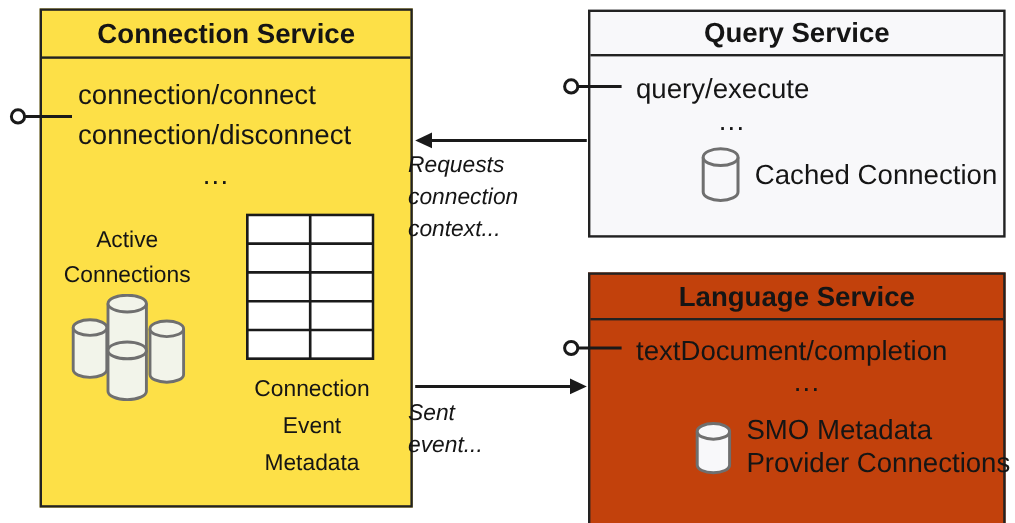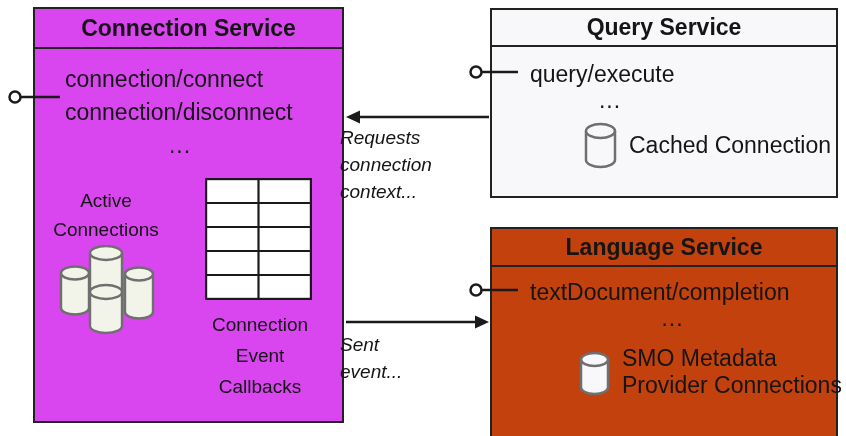--- a/index.html
+++ b/index.html
@@ -1,21 +1,21 @@
 <!DOCTYPE html>
 <html><head>
 <meta charset="utf-8">
 <style>
   * { margin:0; padding:0; box-sizing:border-box; }
   html,body { width:846px; height:436px; background:#ffffff; overflow:hidden;
               font-family:"Liberation Sans", sans-serif; color:#151515; }
   .canvas { position:relative; width:846px; height:436px; background:#ffffff; }
 
   .svc-box { position:absolute; border:2.5px solid #222222; }
-  .box-connection { left:33px; top:7px; width:311px; height:416px; background:#d946ef; }
+  .box-connection { left:33px; top:7px; width:311px; height:416px; background:#fde047; }
   .box-query     { left:490px; top:8px;  width:348px; height:190px; background:#f8f8fa; border-width:2px; }
   .box-language  { left:490px; top:227px; width:348px; height:248px; background:#c2410c; border-width:2px; }
 
   .svc-header { position:absolute; left:0; top:0; width:100%;
                 border-bottom:2px solid #222222; display:flex;
                 align-items:center; justify-content:center;
                 font-weight:bold; font-size:23px; }
   .box-connection .svc-header { height:40px; }
   .box-query .svc-header      { height:37px; }
   .box-language .svc-header   { height:38px; }
@@ -89,21 +89,21 @@
         <line x1="1" y1="25" x2="106" y2="25"></line>
         <line x1="1" y1="49" x2="106" y2="49"></line>
         <line x1="1" y1="73" x2="106" y2="73"></line>
         <line x1="1" y1="97" x2="106" y2="97"></line>
       </g>
     </svg>
 
     <div class="icon-label lbl-callbacks">
       <div>Connection</div>
       <div>Event</div>
-      <div>Callbacks</div>
+      <div>Metadata</div>
     </div>
   </div>
 
   <div class="svc-box box-query">
     <div class="svc-header">Query Service</div>
     <div class="methods">
       <div>query/execute</div>
       <div class="ellipsis-line">...</div>
     </div>
     <div class="res-row">

